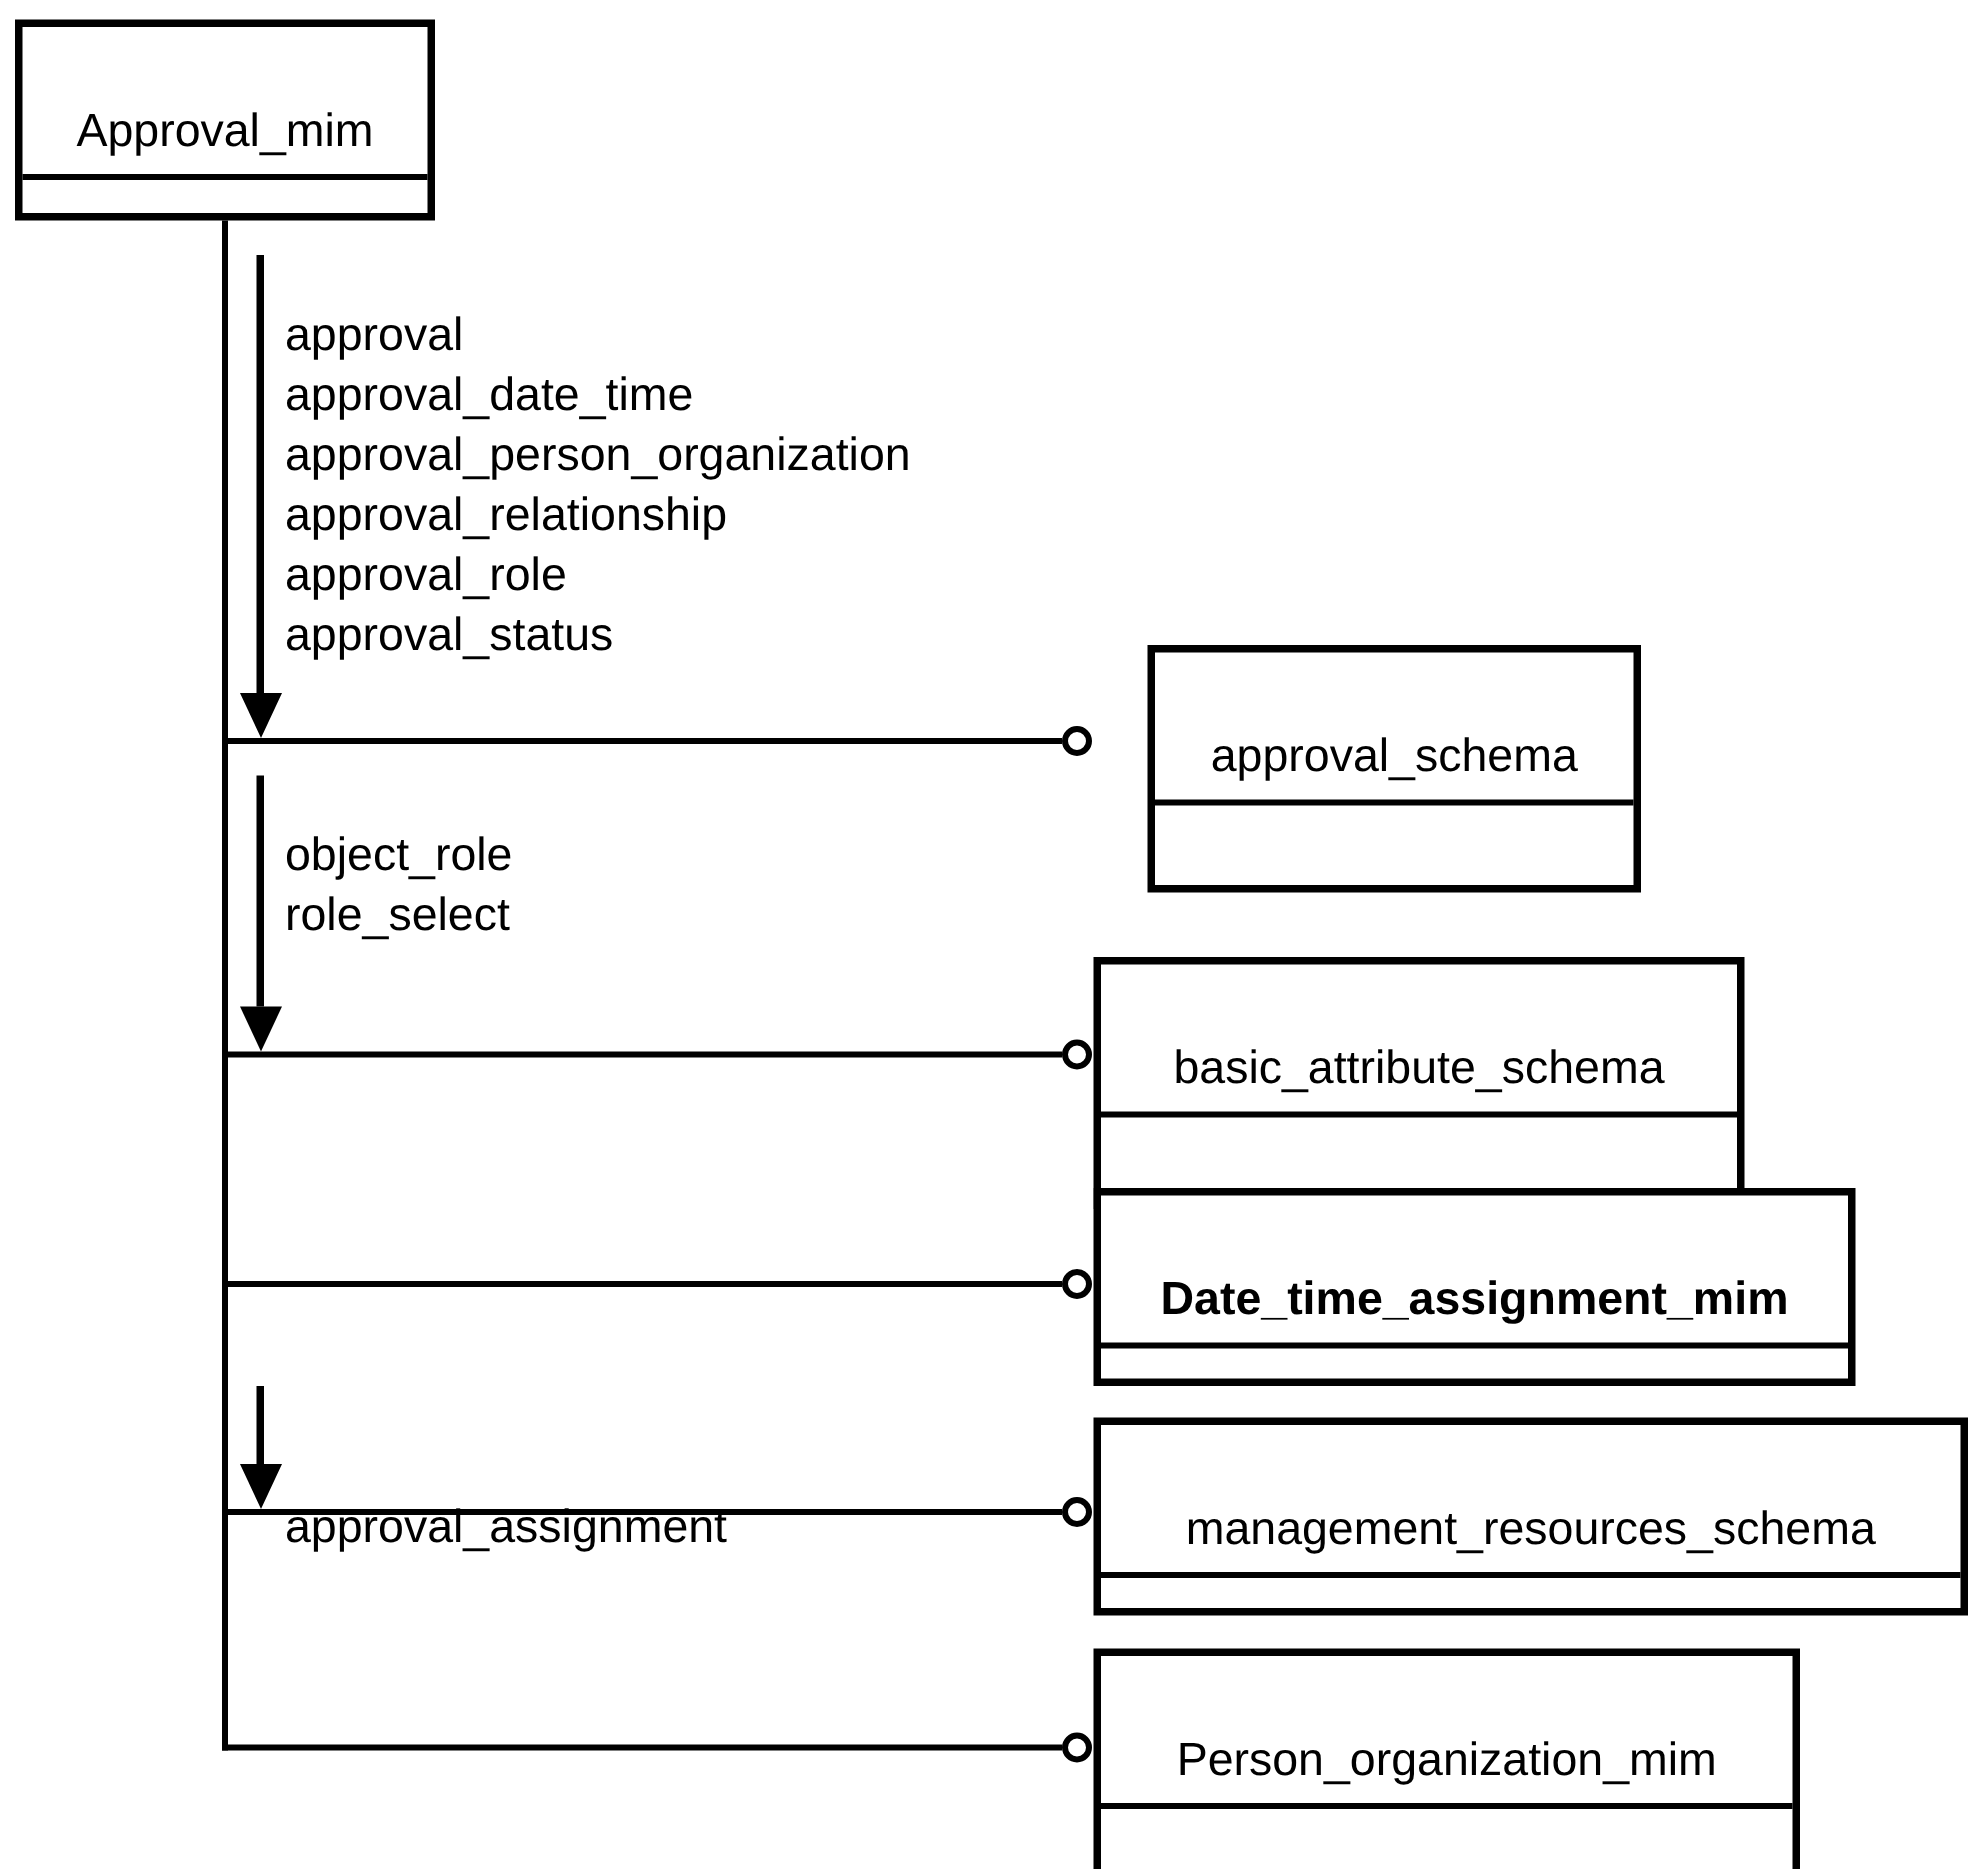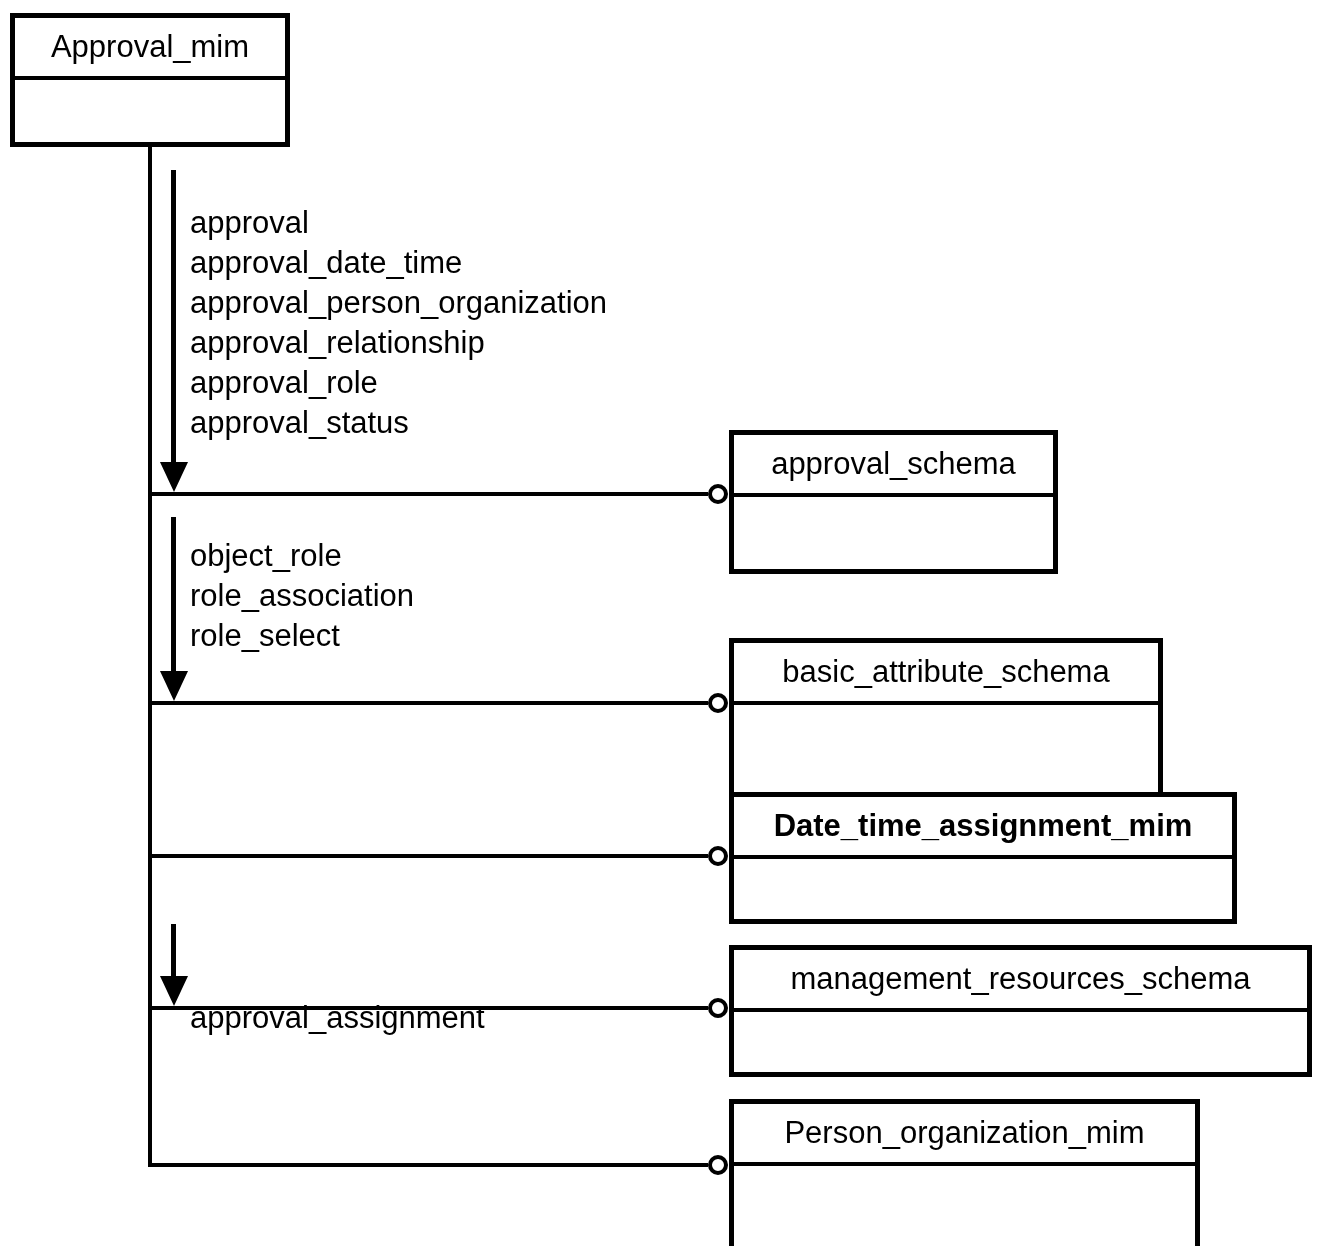--- a/index.html
+++ b/index.html
@@ -22,20 +22,21 @@
   }
   .box .title {
     height: 58px;
     flex: none;
     border-bottom: 4px solid #000000;
     display: flex;
     align-items: center;
     justify-content: center;
     font-size: 31px;
     white-space: nowrap;
+    margin-top: 40px;
   }
   .box .body { flex: 1 1 auto; }
   .hline {
     position: absolute;
     left: 148px;
     width: 560px;
     height: 4px;
     background: #000000;
   }
   .vtrunk {
@@ -110,31 +111,30 @@
 
   <div class="labels" style="top:203px;">
     <div>approval</div>
     <div>approval_date_time</div>
     <div>approval_person_organization</div>
     <div>approval_relationship</div>
     <div>approval_role</div>
     <div>approval_status</div>
   </div>
 
-  <div class="labels" style="top:536px;">
+  <div class="labels" style="top:550px;">
     <div>object_role</div>
-    <div>role_association</div>
     <div>role_select</div>
   </div>
 
   <div class="labels" style="top:962px;margin-top:36px;">
     <div>approval_assignment</div>
   </div>
 
-  <div class="box" style="left:729px; top:430px; width:329px; height:144px;">
+  <div class="box" style="left:765px; top:430px; width:329px; height:165px;">
     <div class="title">approval_schema</div>
     <div class="body"></div>
   </div>
 
   <div class="box" style="left:729px; top:638px; width:434px; height:168px;">
     <div class="title">basic_attribute_schema</div>
     <div class="body"></div>
   </div>
 
   <div class="box" style="left:729px; top:792px; width:508px; height:132px;font-weight:bold;">

